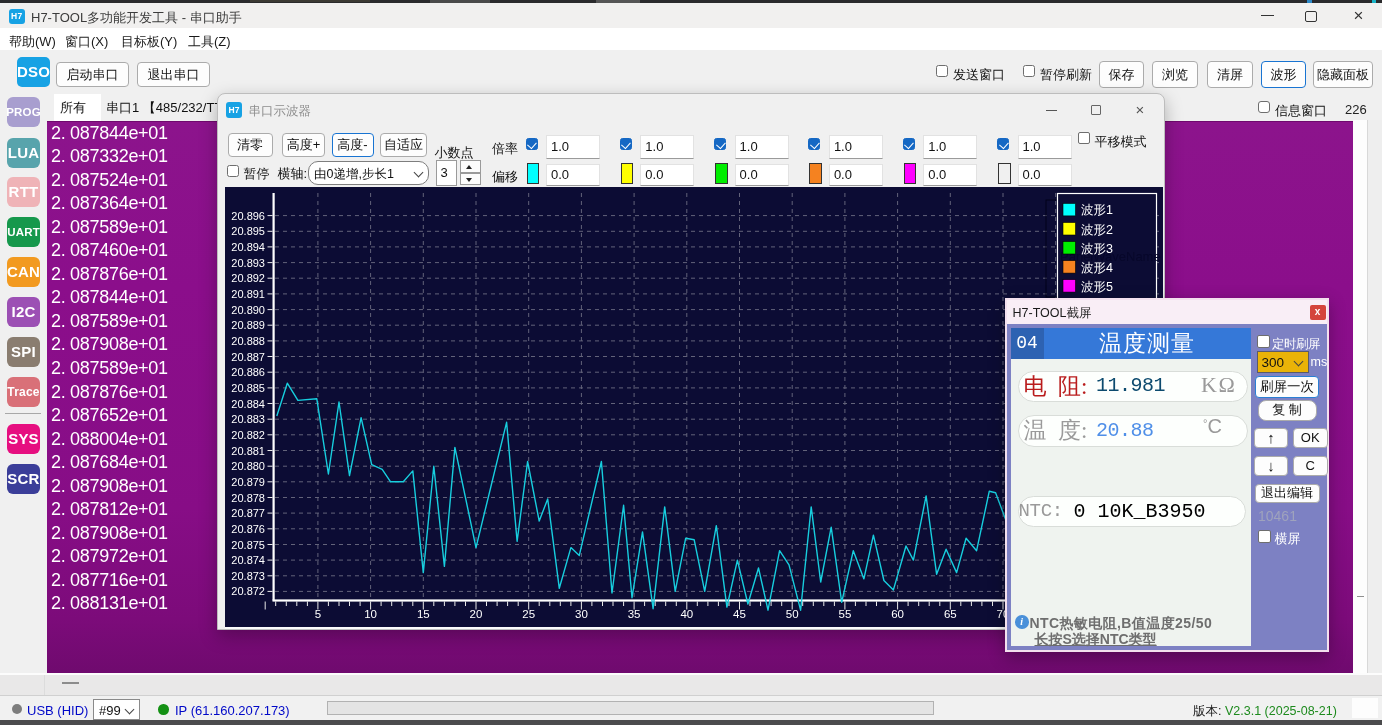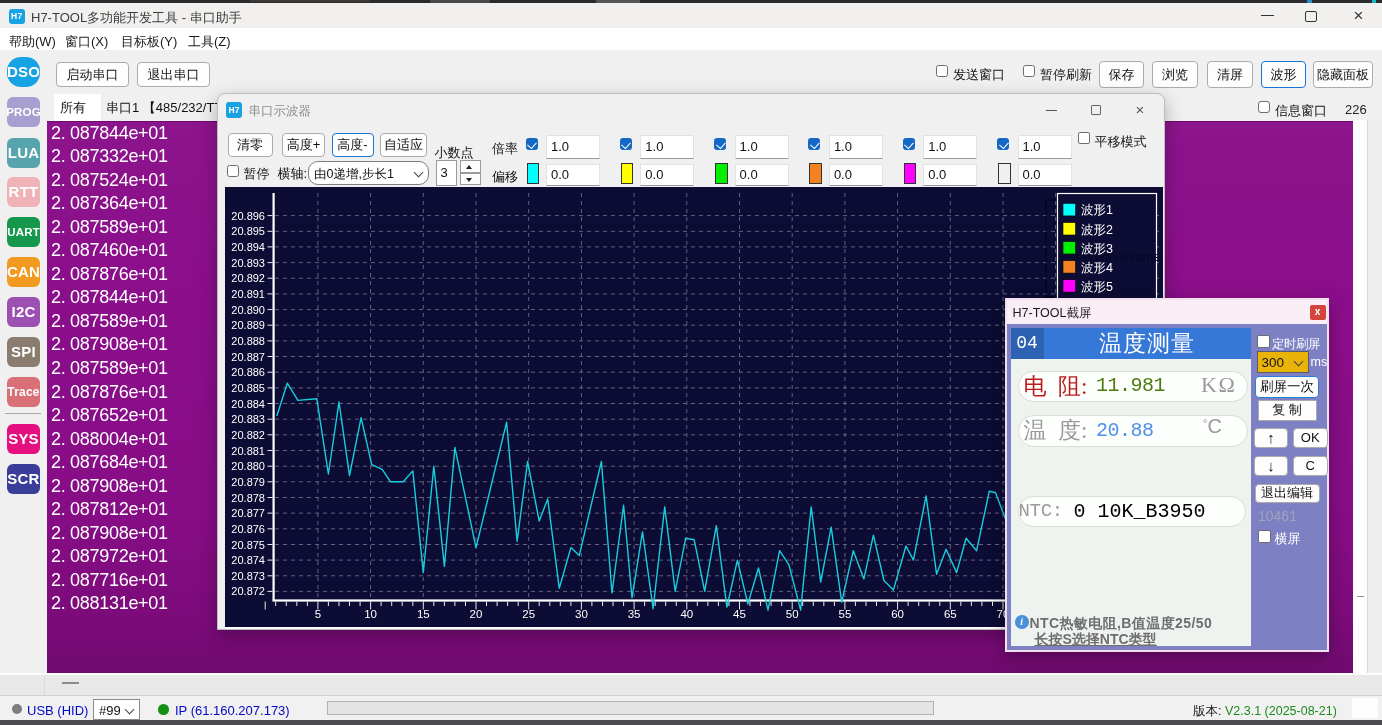--- a/index.html
+++ b/index.html
@@ -95,21 +95,21 @@
 <div class="abs" style="left:93px;top:699px;width:47px;height:20.5px;background:#fff;border:1px solid #8a8a8a"></div>
 <div class="abs" style="left:99px;top:702.5px;font-size:13px;color:#111">#99</div>
 <div class="chev" style="left:126px;top:706px"></div>
 <div class="abs" style="left:158px;top:704px;width:10.5px;height:10.5px;border-radius:50%;background:#149114"></div>
 <div class="abs" style="left:175px;top:702.5px;font-size:13px;color:#0008c8">IP (61.160.207.173)</div>
 <div class="abs" style="left:327px;top:701px;width:607px;height:13.5px;background:#e4e4e4;border:1px solid #b2b2b2"></div>
 <div class="abs" style="left:1352px;top:698px;width:26px;height:20px;background:#fdfdfd"></div>
 <div class="abs" style="left:1193px;top:703px;font-size:12.5px;color:#1a1a1a">版本: <span style="color:#1d8a1d">V2.3.1 (2025-08-21)</span></div>
 
 <div class="abs" style="left:0;top:720px;width:1382px;height:5px;background:#4b4b4d"></div>
-<div class="abs" style="left:7px;top:57px;width:33px;height:29.5px;background:#17a2e4;border-radius:14px;color:#fff;font-weight:bold;font-size:15px;display:flex;align-items:center;justify-content:center;letter-spacing:0.2px">DSO</div>
+<div class="abs" style="left:17px;top:57px;width:33px;height:29.5px;background:#17a2e4;border-radius:5px;color:#fff;font-weight:bold;font-size:15px;display:flex;align-items:center;justify-content:center;letter-spacing:0.2px">DSO</div>
 <div class="abs" style="left:7px;top:97px;width:33px;height:29.5px;background:#a89ecf;border-radius:6px;color:#fff;font-weight:bold;font-size:11.5px;display:flex;align-items:center;justify-content:center;letter-spacing:0.2px">PROG</div>
 <div class="abs" style="left:7px;top:138px;width:33px;height:29.5px;background:#58a4ac;border-radius:6px;color:#fff;font-weight:bold;font-size:15px;display:flex;align-items:center;justify-content:center;letter-spacing:0.2px">LUA</div>
 <div class="abs" style="left:7px;top:177px;width:33px;height:29.5px;background:#efb3b7;border-radius:6px;color:#fff;font-weight:bold;font-size:15px;display:flex;align-items:center;justify-content:center;letter-spacing:0.2px">RTT</div>
 <div class="abs" style="left:7px;top:217px;width:33px;height:29.5px;background:#16984c;border-radius:6px;color:#fff;font-weight:bold;font-size:11.5px;display:flex;align-items:center;justify-content:center;letter-spacing:0.2px">UART</div>
 <div class="abs" style="left:7px;top:257px;width:33px;height:29.5px;background:#f29a20;border-radius:6px;color:#fff;font-weight:bold;font-size:15px;display:flex;align-items:center;justify-content:center;letter-spacing:0.2px">CAN</div>
 <div class="abs" style="left:7px;top:297px;width:33px;height:29.5px;background:#9c50b4;border-radius:6px;color:#fff;font-weight:bold;font-size:15px;display:flex;align-items:center;justify-content:center;letter-spacing:0.2px">I2C</div>
 <div class="abs" style="left:7px;top:337px;width:33px;height:29.5px;background:#8a7d70;border-radius:6px;color:#fff;font-weight:bold;font-size:15px;display:flex;align-items:center;justify-content:center;letter-spacing:0.2px">SPI</div>
 <div class="abs" style="left:7px;top:377px;width:33px;height:29.5px;background:#d97078;border-radius:6px;color:#fff;font-weight:bold;font-size:12px;display:flex;align-items:center;justify-content:center;letter-spacing:0.2px">Trace</div>
 <div class="abs" style="left:7px;top:424px;width:33px;height:29.5px;background:#e60f80;border-radius:6px;color:#fff;font-weight:bold;font-size:15px;display:flex;align-items:center;justify-content:center;letter-spacing:0.2px">SYS</div>
 <div class="abs" style="left:7px;top:464px;width:33px;height:29.5px;background:#3b3e99;border-radius:6px;color:#fff;font-weight:bold;font-size:15px;display:flex;align-items:center;justify-content:center;letter-spacing:0.2px">SCR</div>
@@ -388,40 +388,40 @@
 <div class="abs" style="left:1004.5px;top:298px;width:324px;height:354px;background:#7d81c3;border:2px solid #f3e0ee;box-shadow:0 5px 16px rgba(0,0,0,0.3)">
 <div class="abs" style="left:0;top:0;width:320px;height:24px;background:#f9eef6"></div>
 <div class="abs" style="left:6px;top:4.5px;font-size:12.5px;color:#1a1a1a">H7-TOOL截屏</div>
 <div class="abs" style="left:303px;top:5px;width:16px;height:14.5px;background:#d4453c;border-radius:2px;color:#fff;font-size:10px;font-weight:bold;display:flex;align-items:center;justify-content:center;padding-bottom:2px">x</div>
 <div class="abs" style="left:4px;top:27.5px;width:240px;height:318px;background:#eff3ef">
 <div class="abs" style="left:0;top:0;width:240px;height:31px;background:#3578d8"></div>
 <div class="abs" style="left:0;top:0;width:33px;height:31px;background:#2d62b2;color:#fff;font-size:18px;font-family:'Liberation Mono',monospace;display:flex;align-items:center;justify-content:center">04</div>
 <div class="abs" style="left:33px;top:2px;width:207px;height:28px;color:#fff;font-size:23px;letter-spacing:1px;display:flex;align-items:center;justify-content:center;font-family:'Liberation Serif',serif;font-weight:500">温度测量</div>
 <div class="abs" style="left:7px;top:43px;width:230px;height:31.5px;background:#fdfffd;border:1.5px solid #d9ddd9;border-radius:16px"></div>
 <div class="abs" style="left:13px;top:43px;font-size:23px;color:#b91c1c;font-family:'Liberation Serif',serif">电&nbsp;&nbsp;阻:</div>
-<div class="abs" style="left:85.5px;top:46.5px;font-size:20px;color:#4d7c0f;font-family:'Liberation Mono',monospace;letter-spacing:-0.5px">11.981</div>
+<div class="abs" style="left:85.5px;top:46.5px;font-size:20px;color:#0c4a6e;font-family:'Liberation Mono',monospace;letter-spacing:-0.5px">11.981</div>
 <div class="abs" style="left:190.5px;top:44.5px;font-size:22px;color:#9a9a9a;font-family:'Liberation Serif',serif;letter-spacing:1.5px">KΩ</div>
 <div class="abs" style="left:7px;top:87.5px;width:230px;height:31.5px;background:#fdfffd;border:1.5px solid #d9ddd9;border-radius:16px"></div>
 <div class="abs" style="left:13px;top:87.5px;font-size:23px;color:#9a9a9a;font-family:'Liberation Serif',serif">温&nbsp;&nbsp;度:</div>
 <div class="abs" style="left:85.5px;top:91px;font-size:20px;color:#4f8fe8;font-family:'Liberation Mono',monospace;letter-spacing:-0.5px">20.88</div>
 <div class="abs" style="left:192.5px;top:87px;font-size:20px;color:#9a9a9a"><span style="font-size:11px;vertical-align:6px">°</span>C</div>
 <div class="abs" style="left:7px;top:168px;width:228px;height:31.5px;background:#fdfffd;border:1.5px solid #d9ddd9;border-radius:16px"></div>
 <div class="abs" style="left:8px;top:172.5px;font-size:19px;color:#9a9a9a;font-family:'Liberation Mono',monospace;letter-spacing:-0.3px">NTC:</div>
 <div class="abs" style="left:63px;top:172.5px;font-size:20px;color:#000000;font-family:'Liberation Mono',monospace;letter-spacing:0px">0 10K_B3950</div>
 <div class="abs" style="left:4.5px;top:287.5px;width:13.5px;height:13.5px;border-radius:50%;background:#4a90d9;color:#fff;font-size:10px;font-family:'Liberation Serif',serif;font-style:italic;font-weight:bold;display:flex;align-items:center;justify-content:center">i</div>
 <div class="abs" style="left:19px;top:287.5px;font-size:14px;font-weight:bold;color:#6e6e6e;letter-spacing:0.4px">NTC热敏电阻,B值温度25/50</div>
 <div class="abs" style="left:24px;top:303.5px;font-size:14px;font-weight:bold;color:#6e6e6e;text-decoration:underline">长按S选择NTC类型</div>
 </div>
 <div class="cb" style="left:250px;top:34.5px;width:13.5px;height:13.5px;border-radius:2px"></div>
 <div class="abs" style="left:265.5px;top:35.5px;font-size:12.5px;color:#fff;letter-spacing:-0.5px">定时刷屏</div>
 <div class="abs" style="left:250px;top:51px;width:52px;height:21.5px;background:#eab308;border:1px solid #5a5a6a;font-size:13.5px;color:#111;padding:2.5px 0 0 4px">300</div>
 <div class="chev" style="left:288px;top:58px"></div>
 <div class="abs" style="left:304px;top:55px;font-size:12.5px;color:#fff">ms</div>
 <div class="btn" style="left:248.5px;top:75.5px;width:64px;height:22px;border:1.7px solid #2a7fd4;border-radius:4px;font-size:13.5px">刷屏一次</div>
-<div class="btn" style="left:251px;top:100px;width:59px;height:20.5px;border-radius:1px;font-size:13px">复 制</div>
+<div class="btn" style="left:251px;top:100px;width:59px;height:20.5px;border-radius:8px;font-size:13px">复 制</div>
 <div class="btn" style="left:247.5px;top:127.5px;width:34px;height:20.5px;border-radius:4px;font-size:15px">↑</div>
 <div class="btn" style="left:286.5px;top:127.5px;width:34.5px;height:20.5px;border-radius:4px;font-size:13px">OK</div>
 <div class="btn" style="left:247.5px;top:155.5px;width:34px;height:20.5px;border-radius:4px;font-size:15px">↓</div>
 <div class="btn" style="left:286.5px;top:155.5px;width:34.5px;height:20.5px;border-radius:4px;font-size:13px">C</div>
 <div class="btn" style="left:248px;top:183.5px;width:65px;height:19.5px;border-radius:4px;font-size:13px">退出编辑</div>
 <div class="abs" style="left:251.5px;top:207.5px;font-size:14px;color:#9fa3bd">10461</div>
 <div class="cb" style="left:251px;top:229.5px;width:13.5px;height:13.5px;border-radius:2px"></div>
 <div class="abs" style="left:268px;top:230px;font-size:13px;color:#fff">横屏</div>
 </div>
 

